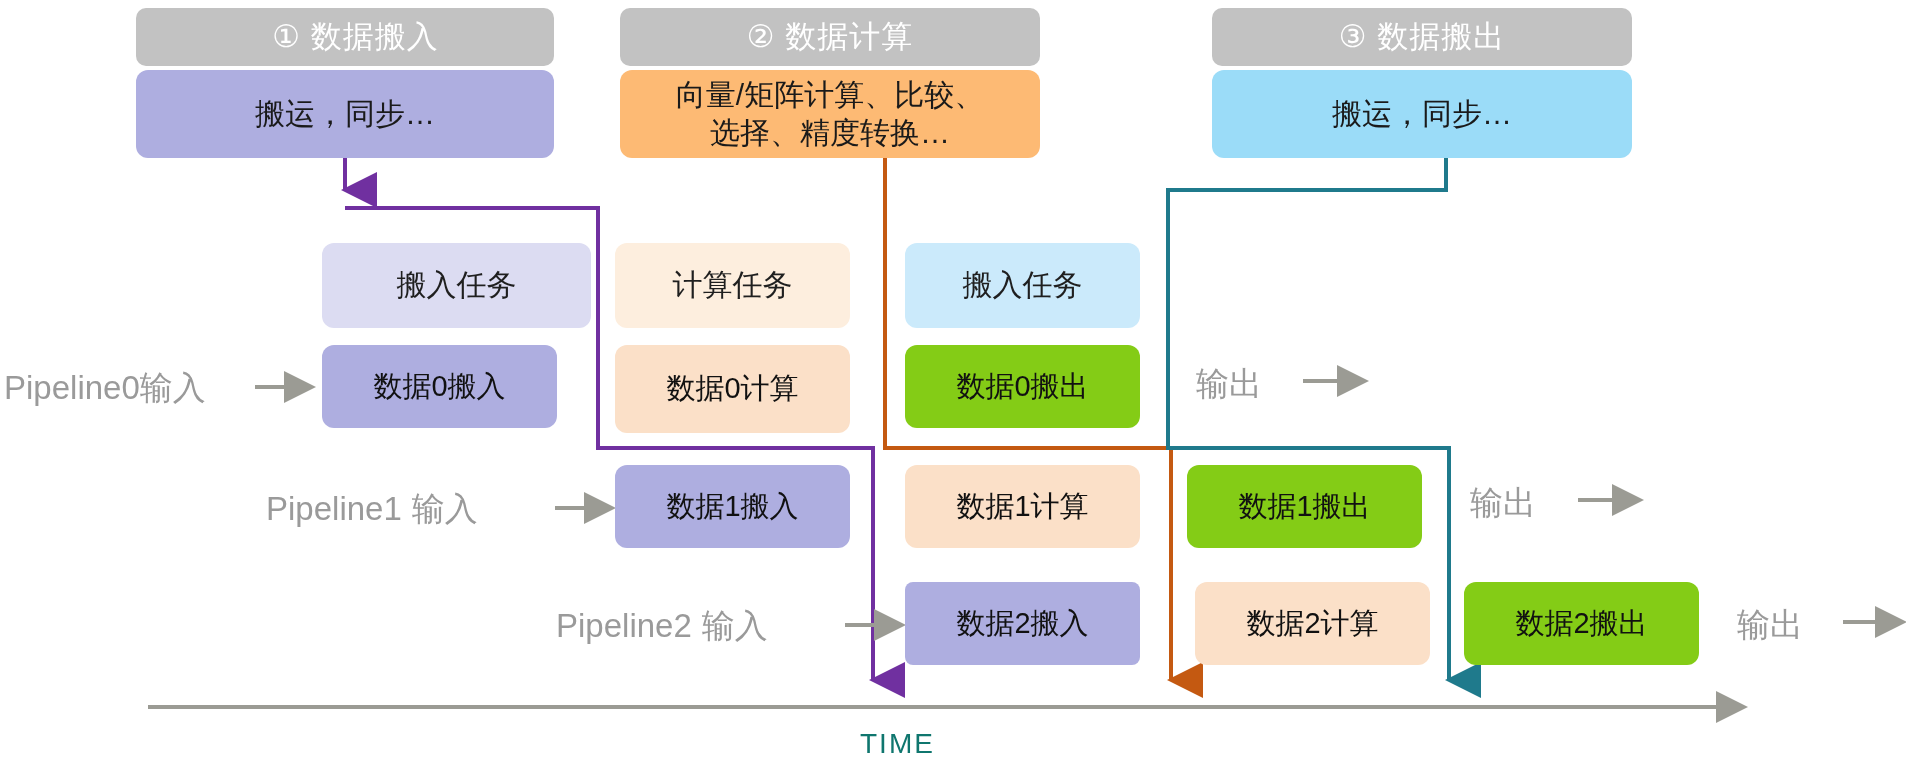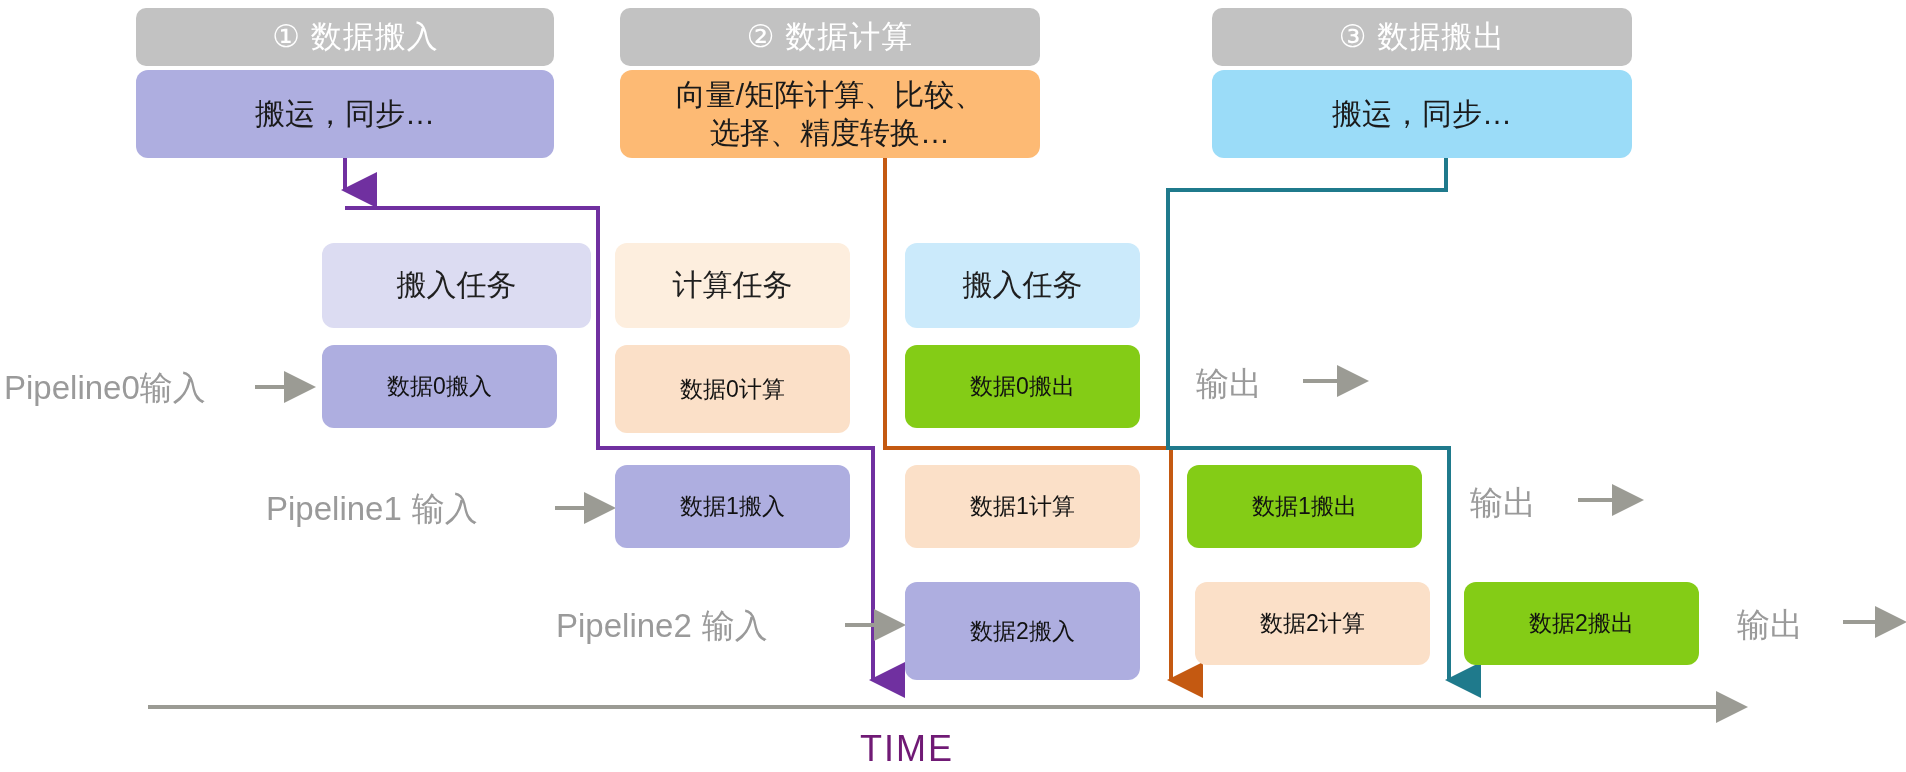--- a/index.html
+++ b/index.html
@@ -50,41 +50,41 @@
     color: #1f1f1f;
   }
   .legend-box.lpurple { background: #dcdcf2; }
   .legend-box.lorange { background: #fdeede; }
   .legend-box.lblue   { background: #cbeafb; }
 
   
   .stage-box {
     display: flex; align-items: center; justify-content: center;
     border-radius: 12px;
-    font-size: 23px;
+    font-size: 29px;
     color: #111111;
     white-space: nowrap;
   }
   .stage-box.s-purple { background: #aeaee0; }
   .stage-box.s-orange { background: #fbe0c8; }
   .stage-box.s-blue   { background: #84cc16; border-radius: 12px; }
 
   
   .glabel {
     color: #9a9a9a;
     font-size: 33px;
     white-space: nowrap;
     display: flex;
     align-items: center;
   }
   .glabel .txt { line-height: 1; }
 
   .time-label {
-    color: #701a75;
-    font-size: 36px;
+    color: #0f766e;
+    font-size: 28px;
     letter-spacing: 2px;
     white-space: nowrap;
   }
 
   svg.overlay {
     position: absolute; left: 0; top: 0;
     width: 1906px; height: 772px;
     pointer-events: none;
   }
 </style>
@@ -174,21 +174,21 @@
   <div class="abs stage-box s-orange" style="left:905px; top:465px; width:235px; height:83px;">数据1计算</div>
   <div class="abs stage-box s-blue" style="left:1187px; top:465px; width:235px; height:83px;">数据1搬出</div>
   <div class="abs glabel" style="left:1470px; top:481px; height:42px;">
     <span class="txt">输出</span>
   </div>
 
   <div class="abs glabel" style="left:556px; top:604px; height:42px;">
     <span class="txt">Pipeline2</span>
     <span class="txt" style="margin-left:10px;">输入</span>
   </div>
-  <div class="abs stage-box s-purple" style="left:905px; top:582px; width:235px; height:98px;">数据2搬入</div>
+  <div class="abs stage-box s-purple" style="left:905px; top:582px; width:235px; height:83px;border-radius:8px;">数据2搬入</div>
   <div class="abs stage-box s-orange" style="left:1195px; top:582px; width:235px; height:83px;">数据2计算</div>
   <div class="abs stage-box s-blue" style="left:1464px; top:582px; width:235px; height:83px;">数据2搬出</div>
   <div class="abs glabel" style="left:1737px; top:603px; height:42px;">
     <span class="txt">输出</span>
   </div>
 
   <div class="abs time-label" style="left:860px; top:728px;">TIME</div>
 
 </div>
 

